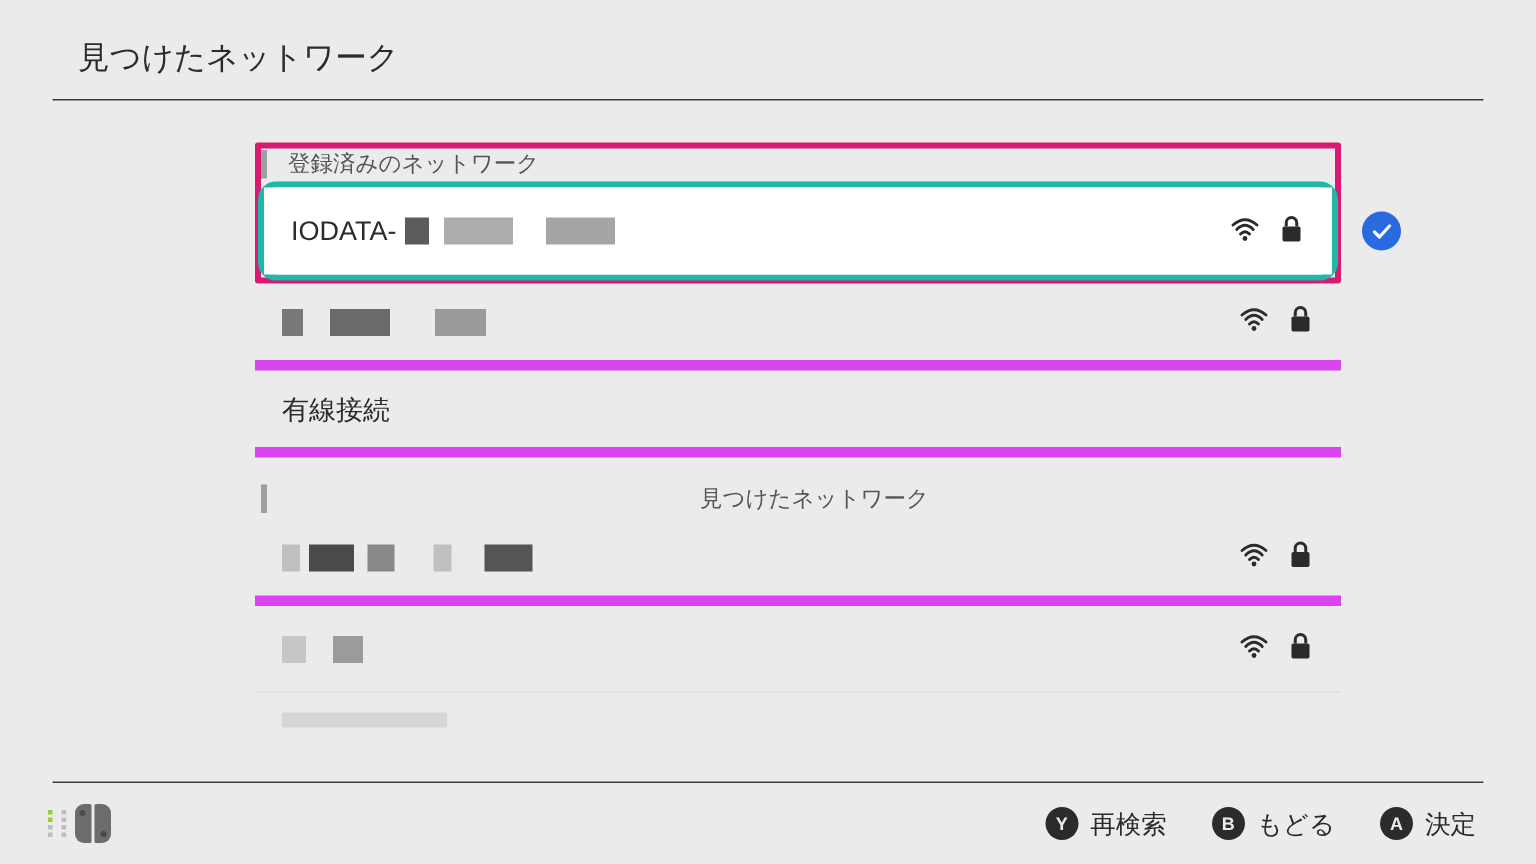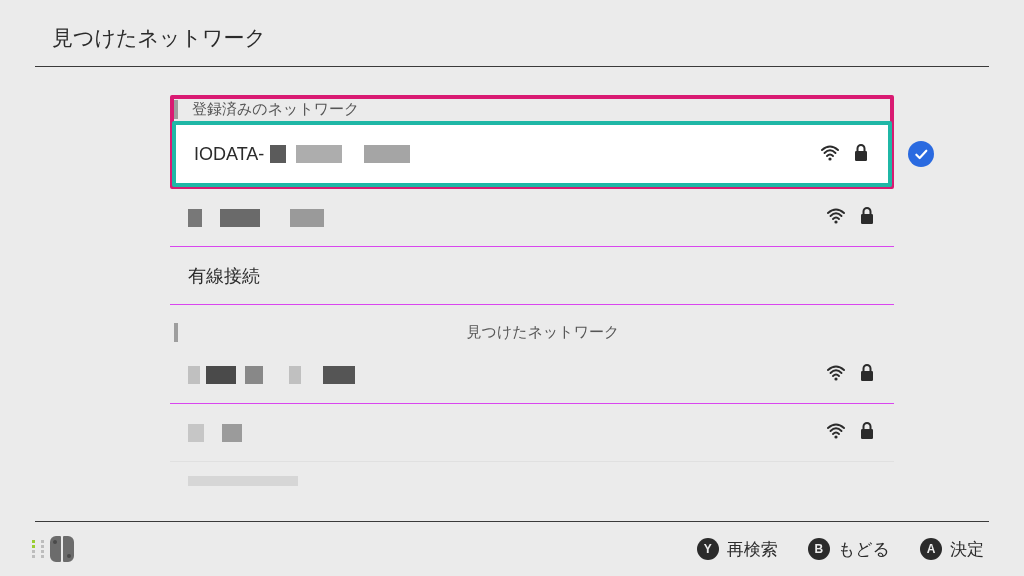--- a/index.html
+++ b/index.html
@@ -26,30 +26,30 @@
 
   .annotation-outer {
     border: 4px solid #d91a72;
     border-radius: 2px;
     padding: 0;
     margin-top: -28px;
     padding-top: 24px;
   }
   .annotation-inner {
     border: 4px solid #1fb7a6;
-    border-radius: 2px;
+    border-radius: 12px;
     background: #fff;
     margin: -2px;
   }
 
   .net-row {
     display: flex; align-items: center;
     height: 58px; padding: 0 18px 0 18px;
     font-size: 18px; color: #2b2b2b;
-    border-bottom: 1px solid #d946ef;
+    border-bottom: 7px solid #d946ef;
     position: relative;
   }
   .net-row.selected { background: #fff; border-bottom: none; }
   .net-row .name { flex: 1 1 auto; display: flex; align-items: center; gap: 6px; }
   .net-row .icons { display: flex; align-items: center; gap: 12px; }
 
   .section-label.second { margin-top: 18px; text-align: center; }
 
   
   .pix { display: inline-block; background: #6f6f6f; height: 18px; }

